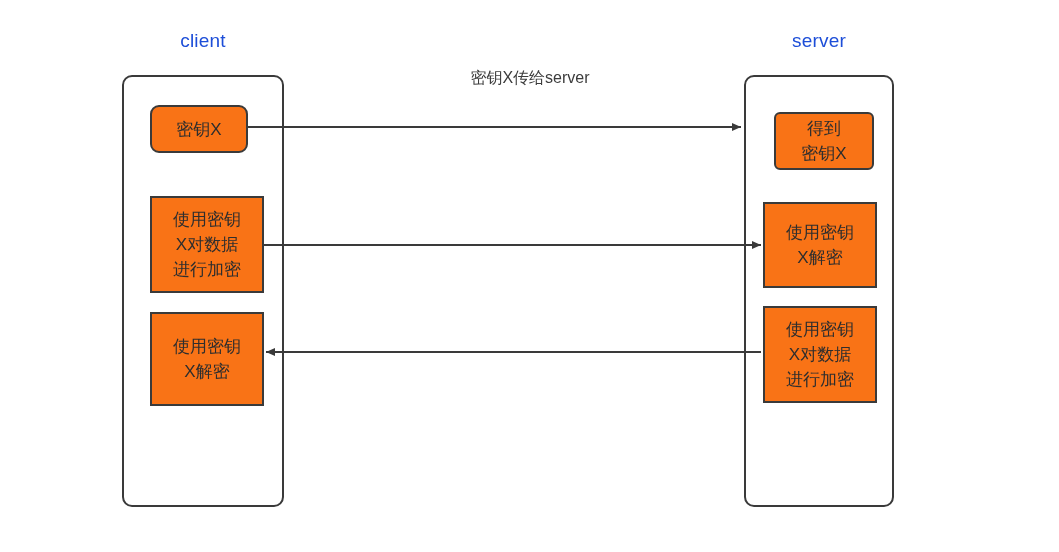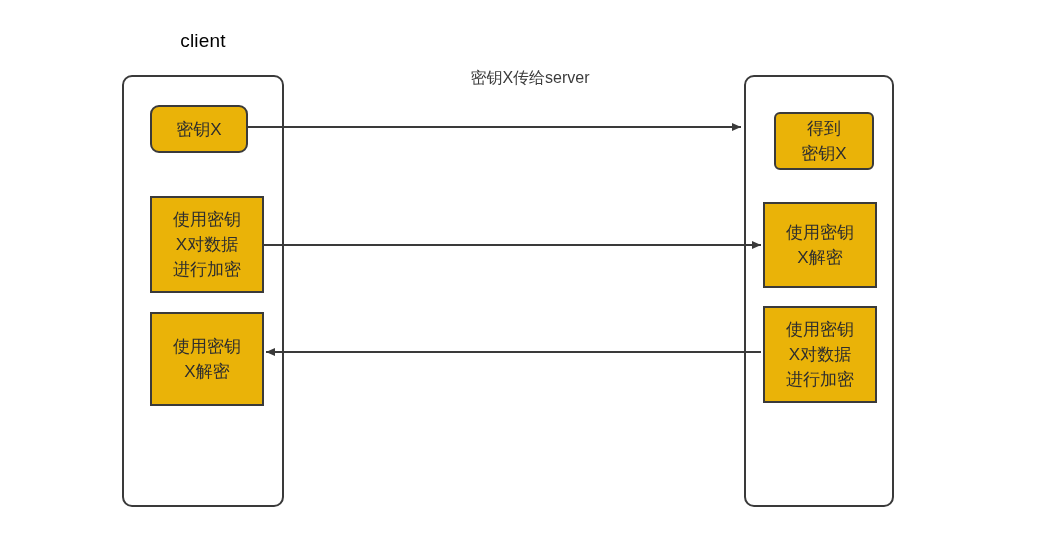--- a/index.html
+++ b/index.html
@@ -21,36 +21,36 @@
     position: absolute;
     left: 0;
     top: 0;
     width: 1059px;
     height: 552px;
     pointer-events: none;
   }
   .lane-label {
     position: absolute;
     font-size: 19px;
-    color: #000000;
+    color: #1d4ed8;
     text-align: center;
     white-space: nowrap;
     letter-spacing: 0.2px;
   }
   .container-box {
     position: absolute;
     border: 2px solid #3a3a3a;
     border-radius: 10px;
     background: #ffffff;
     box-sizing: border-box;
   }
   .node {
     position: absolute;
     border: 2px solid #3a3a3a;
-    background: #eab308;
+    background: #f97316;
     box-sizing: border-box;
     display: flex;
     flex-direction: column;
     align-items: center;
     justify-content: center;
     font-size: 17px;
     line-height: 25px;
     color: #2e2e2e;
     text-align: center;
     white-space: nowrap;
@@ -76,20 +76,21 @@
     text-align: center;
     white-space: nowrap;
   }
 </style>
 </head>
 <body>
 
 <div id="canvas">
 
   <div class="lane-label" style="left:122px; top:30px; width:162px;">client</div>
+  <div class="lane-label" style="left:744px; top:30px; width:150px;">server</div>
 
   <div class="container-box" style="left:122px; top:75px; width:162px; height:432px;"></div>
   <div class="container-box" style="left:744px; top:75px; width:150px; height:432px;"></div>
 
   <svg id="wires" viewBox="0 0 1059 552">
     <defs>
       <marker id="arrow-right" markerWidth="10" markerHeight="10" refX="9" refY="4" orient="auto" markerUnits="userSpaceOnUse">
         <path d="M0,0 L9,4 L0,8 z" fill="#3a3a3a"></path>
       </marker>
       <marker id="arrow-left" markerWidth="10" markerHeight="10" refX="9" refY="4" orient="auto" markerUnits="userSpaceOnUse">

